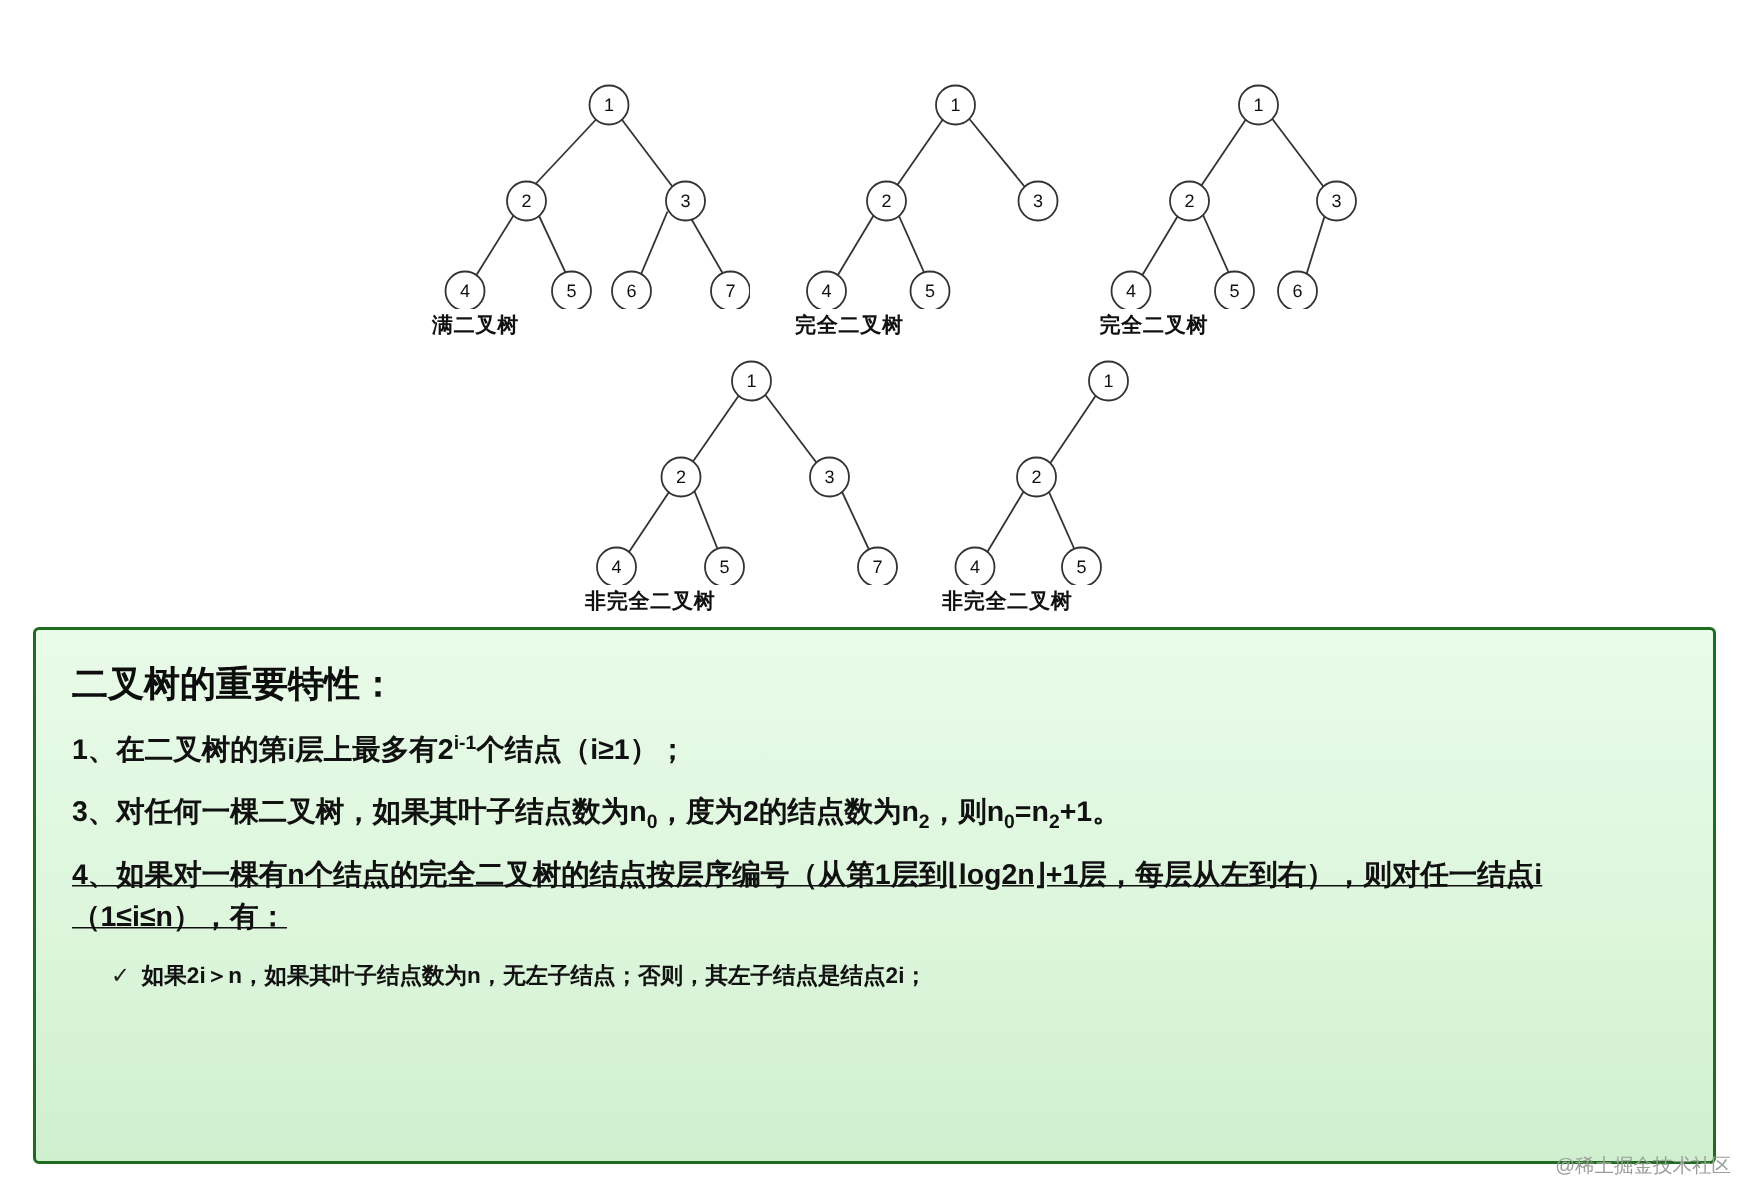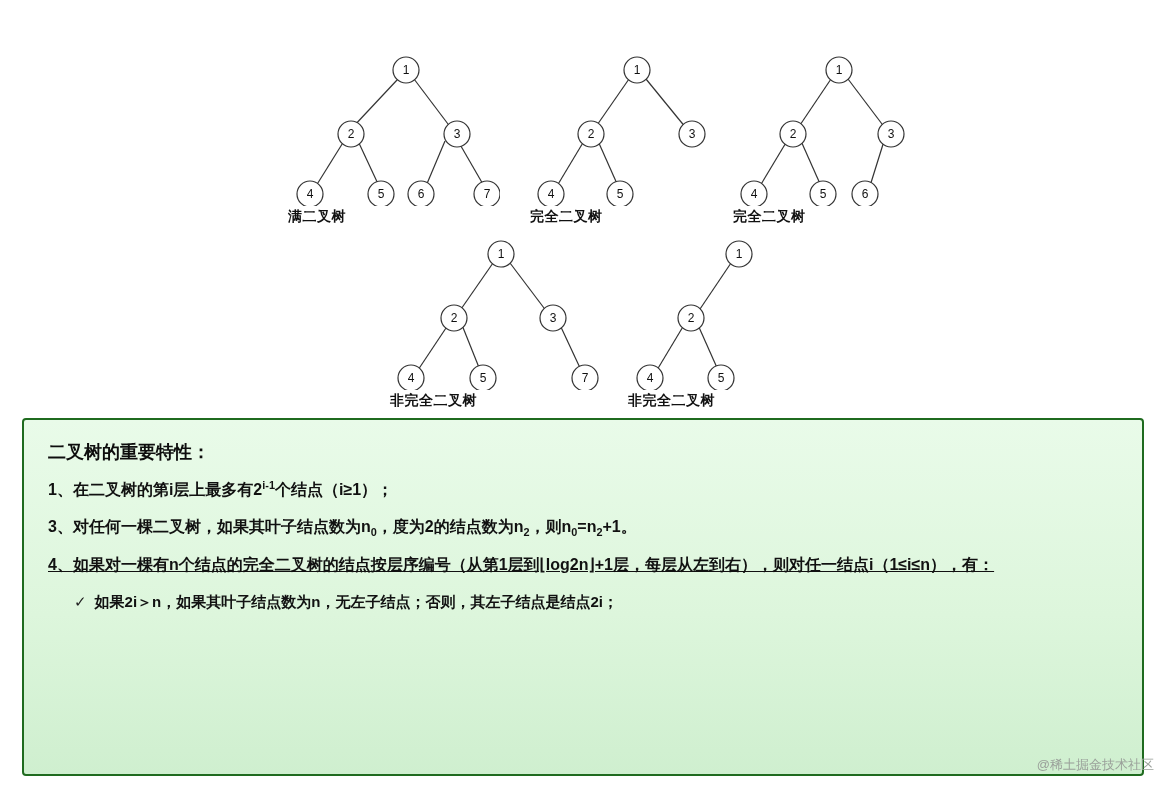--- a/index.html
+++ b/index.html
@@ -57,27 +57,27 @@
     top: 418px;
     width: 1122px;
     height: 358px;
     box-sizing: border-box;
     border: 2px solid #1f6b1f;
     border-radius: 4px;
     background: linear-gradient(to bottom, #e9fbe9 0%, #ddf6dc 55%, #cfefcf 100%);
     padding: 20px 24px 10px 24px;
   }
   .box-title {
-    font-size: 18px;
+    font-size: 24px;
     font-weight: bold;
     color: #0d0d0d;
     margin-bottom: 14px;
   }
   .prop-item {
-    font-size: 16px;
+    font-size: 19px;
     font-weight: bold;
     color: #111111;
     margin-bottom: 13px;
     line-height: 1.45;
   }
   .prop-item.wrap {
     margin-bottom: 10px;
     text-decoration: underline;
   }
   .sub-list {
@@ -95,21 +95,21 @@
     color: #222;
     margin-right: 8px;
     font-weight: normal;
   }
   sup, sub {
     font-size: 0.68em;
   }
   #watermark {
     position: absolute;
     right: 16px;
-    bottom: 28px;
+    bottom: 16px;
     font-size: 13px;
     color: #9aa09a;
     font-family: "Liberation Sans", sans-serif;
   }
 </style>
 </head>
 <body>
 
 <div id="trees-area">
 

